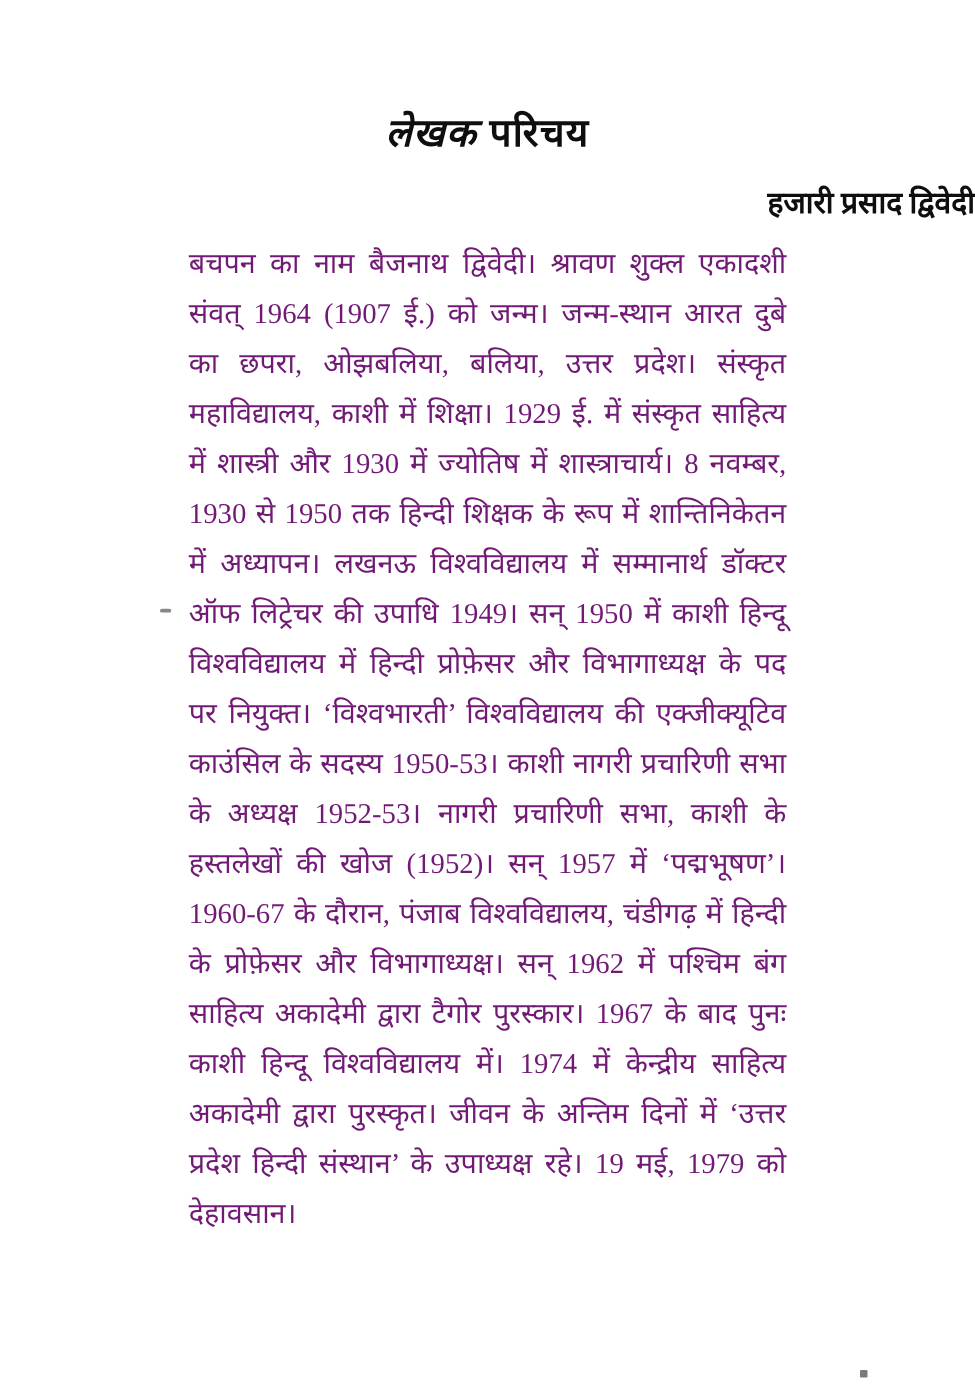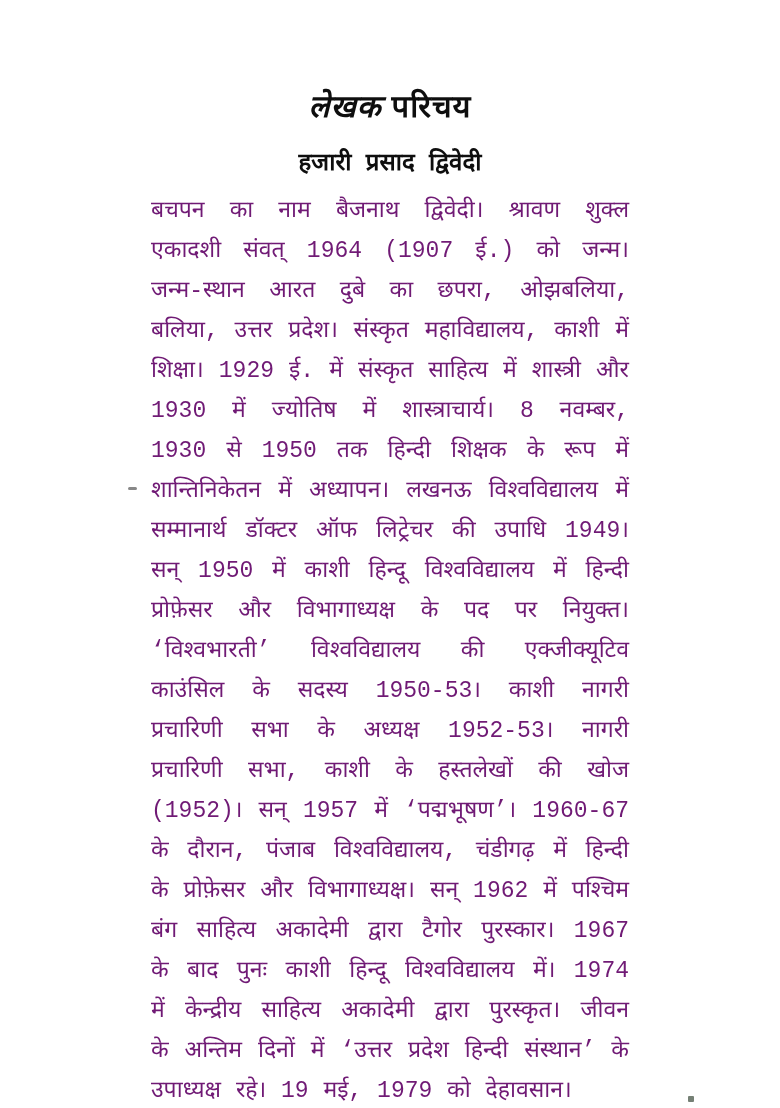--- a/index.html
+++ b/index.html
@@ -7,41 +7,41 @@
     padding: 0;
     background: #ffffff;
   }
   .page {
     position: relative;
     width: 780px;
     height: 1108px;
     margin: 0 auto;
     background: #ffffff;
     color: #121212;
-    font-family: Liberation Mono, monospace;
+    font-family: Liberation Serif, serif;
     overflow: hidden;
     box-sizing: border-box;
   }
   .title {
     margin: 0;
     padding-top: 84px;
     text-align: center;
     font-size: 31px;
     font-weight: 700;
     letter-spacing: 1px;
     color: #0e0e0e;
   }
   .title .title-italic {
     font-style: italic;
     margin-right: 10px;
   }
   .subtitle {
     margin: 0;
     margin-top: 18px;
-    text-align: center;
+    text-align: right;
     font-size: 24px;
     font-weight: 700;
     color: #0e0e0e;
   }
   .body-text {
     width: 478px;
     margin: 14px auto 0 auto;
     font-size: 23px;
     font-weight: 500;
     line-height: 40px;

